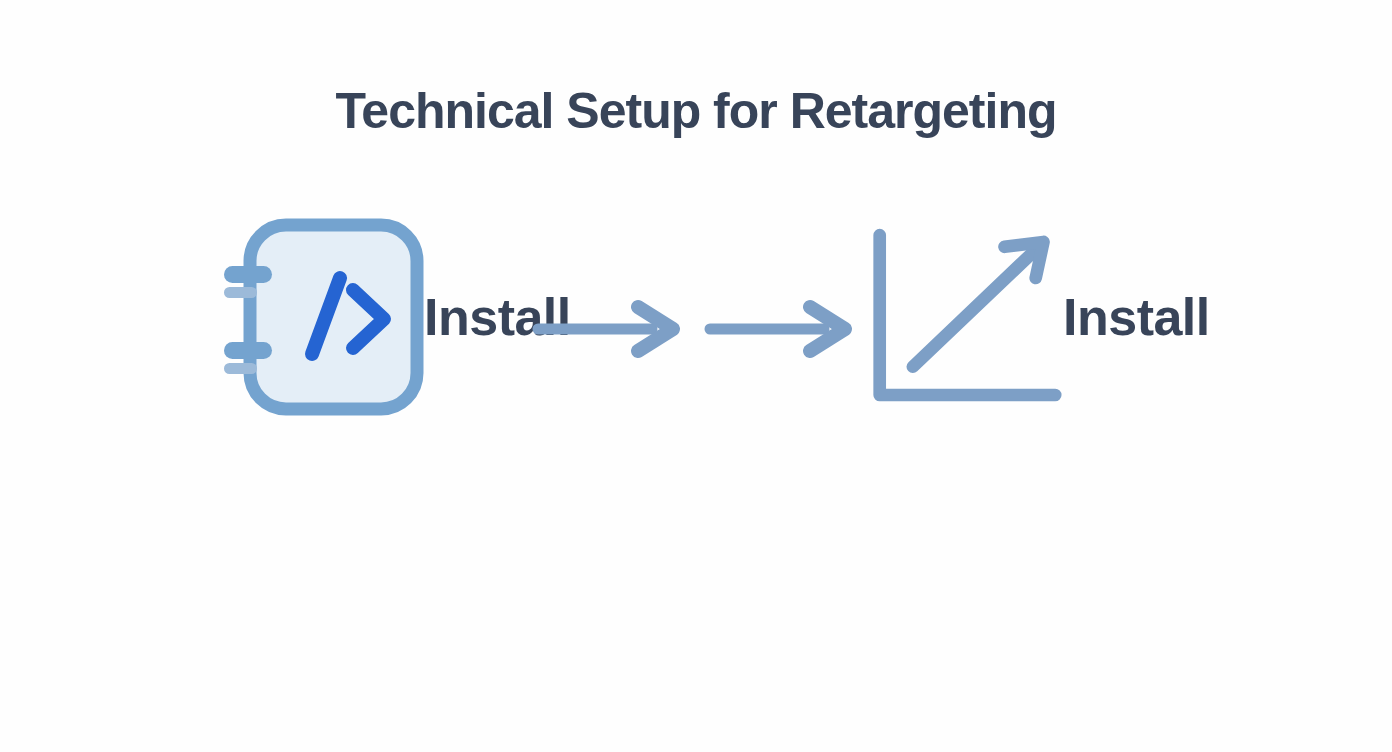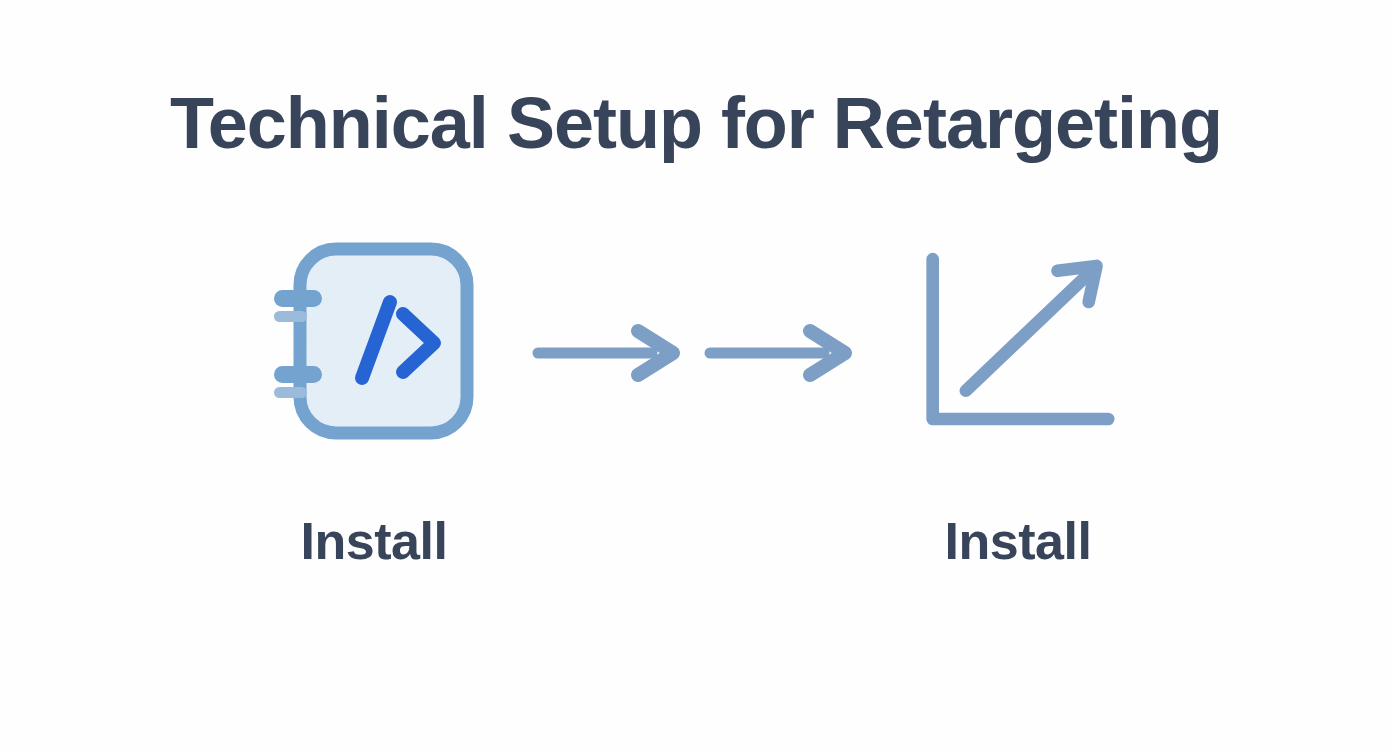--- a/index.html
+++ b/index.html
@@ -19,39 +19,39 @@
     background: var(--background);
     font-family: "Liberation Sans", sans-serif;
     overflow: hidden;
   }
   .page {
     width: 1392px; height: 752px;
     display: flex; flex-direction: column; align-items: center;
   }
   .title {
     margin-top: 84px;
-    font-size: 72px;
+    font-size: 50px;
     font-weight: 700;
     letter-spacing: -1px;
     color: var(--heading-text);
     text-align: center;
     line-height: 1.1;
   }
   .flow {
     margin-top: 78px;
     display: flex;
     align-items: flex-start;
     justify-content: center;
     width: 100%;
   }
   .step {
     width: 300px;
     display: flex;
-    flex-direction: column;
-    align-items: center;
+    flex-direction: row;
+    align-items: flex-start;
   }
   .icon-box {
     height: 200px;
     display: flex;
     align-items: center;
     justify-content: center;
   }
   .step-label {
     margin-top: 70px;
     font-size: 52px;

